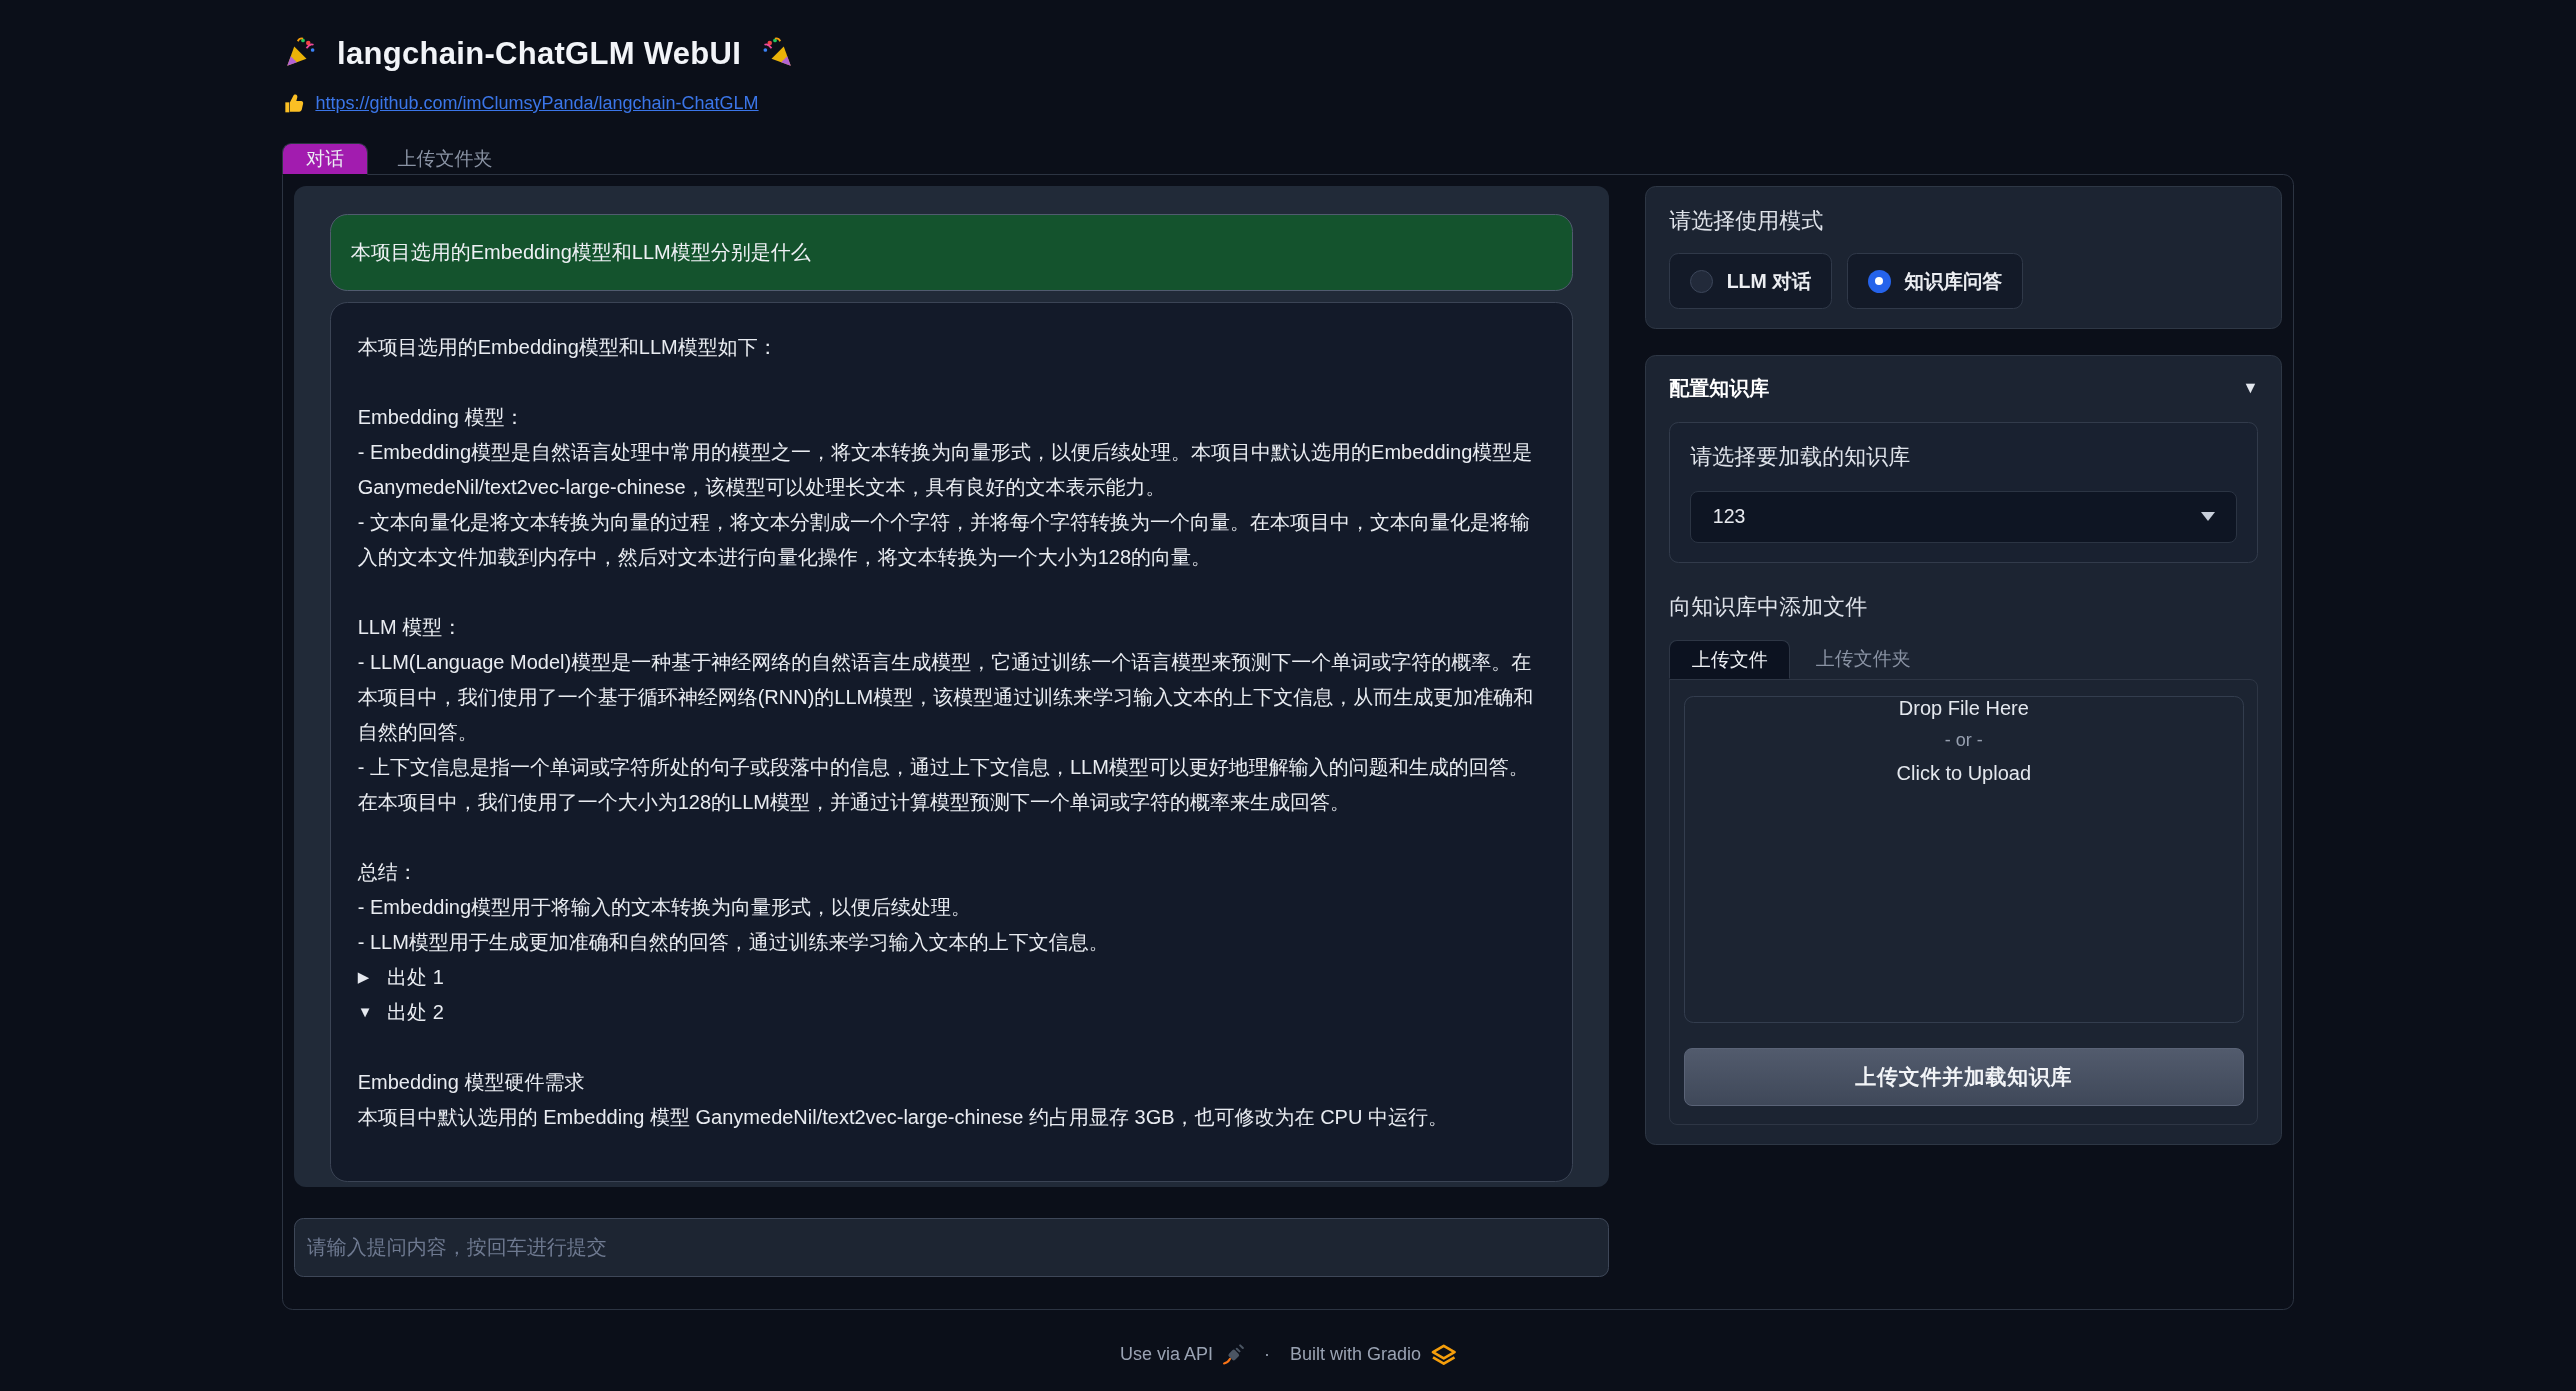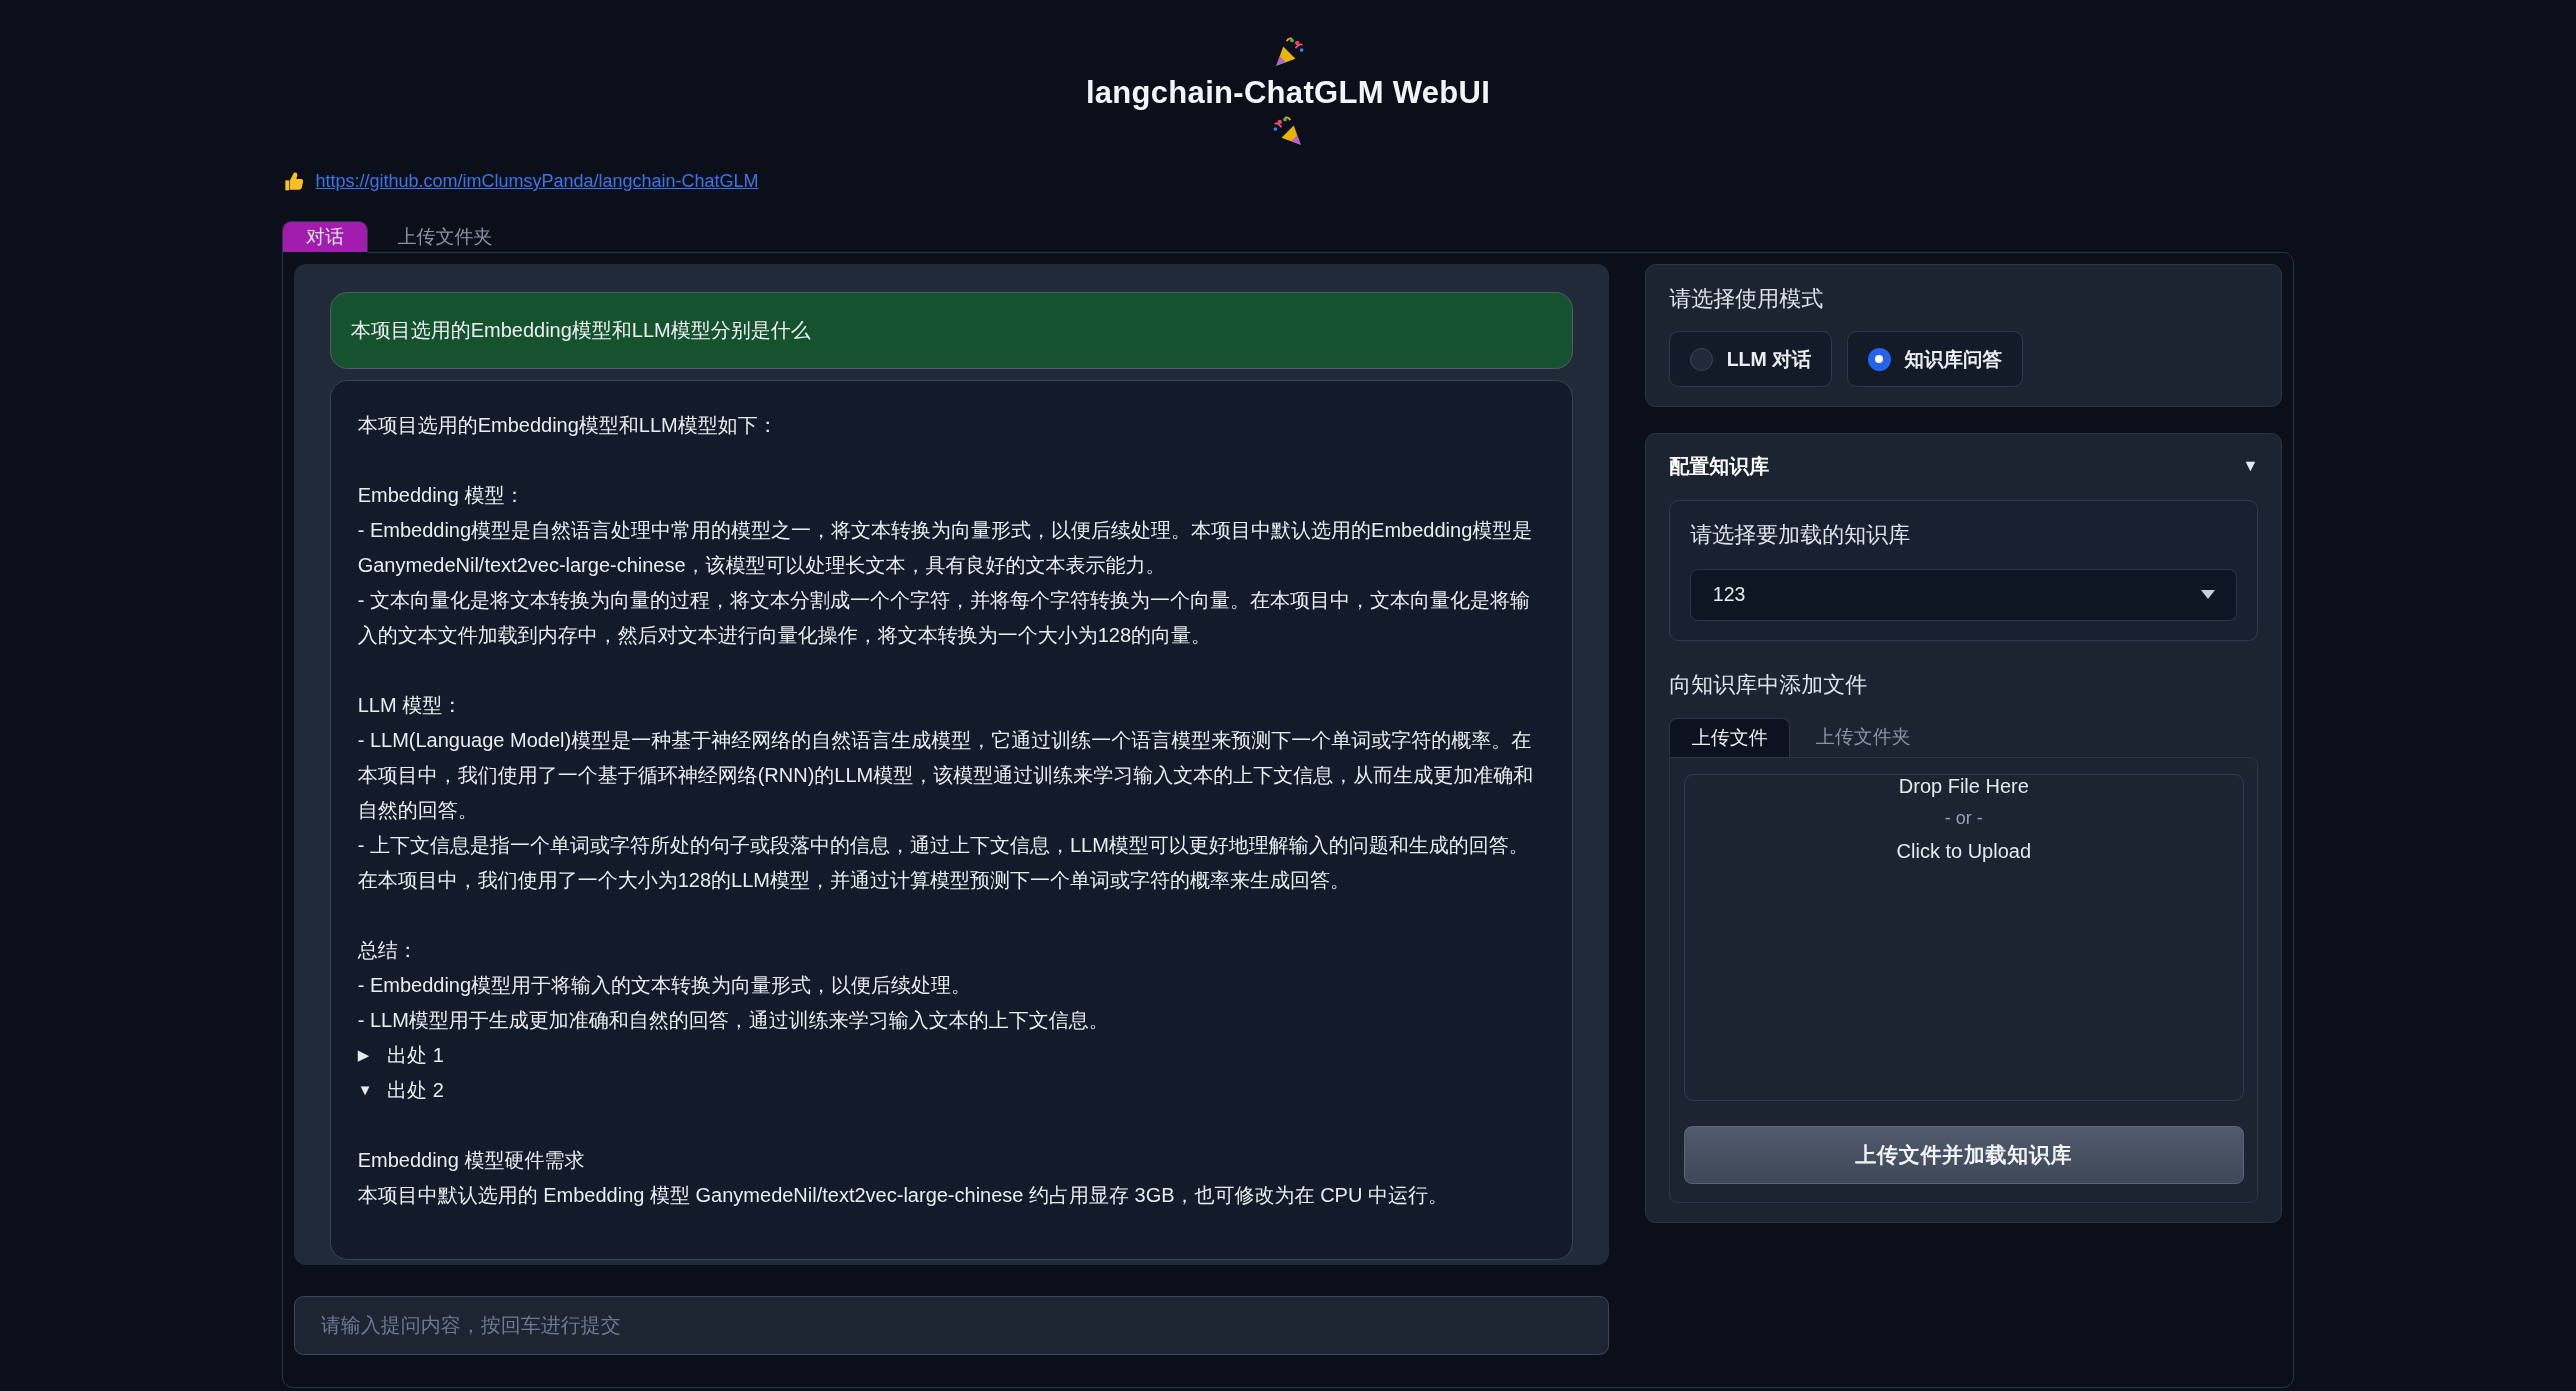--- a/index.html
+++ b/index.html
@@ -5,21 +5,21 @@
   * { margin:0; padding:0; box-sizing:border-box; }
   html,body { background:#0b0f19; }
   body {
     width:2576px; height:1391px; overflow:hidden;
     font-family:"Liberation Sans","DejaVu Sans",sans-serif;
     color:#e9ecf1;
   }
   .container { width:2012px; margin:0 auto; padding-top:36px; }
 
   
-  .title-row { display:flex; align-items:center; gap:4px;flex-direction:column; }
+  .title-row { display:flex; align-items:flex-start; gap:20px; }
   .title-row h1 { font-size:31px; font-weight:700; color:#f2f4f8; letter-spacing:0.3px; }
   .emoji { display:inline-flex; }
   .emoji.flip { transform:scaleX(-1); }
   .link-row { margin-top:19px; display:flex; align-items:center; gap:9.4px; }
   .gh-link { font-size:18px; color:#3b76e9; text-decoration:underline; }
 
   
   .tabbar { margin-top:28px; display:flex; align-items:flex-end; position:relative; z-index:2; }
   .tab { font-size:19px; height:31px; display:flex; align-items:center; cursor:default; }
   .tab.active {
@@ -52,21 +52,21 @@
   }
   .msg.bot p { white-space:pre-line; }
   .msg.bot p + p { margin-top:35px; }
   .src-row { display:flex; align-items:center; gap:9.4px; height:35px; cursor:default; }
   .src-marker { font-size:14.8px; color:#e6e9ef; width:20px; }
   .hw { margin-top:35px; }
 
   .chat-input-wrap { margin-top:31px; }
   .chat-input {
     width:100%; height:59px; background:#1d2532; border:0.7px solid #3e4758;
-    border-radius:9.4px; padding:0 26px; font-size:20px; color:#bef264;
+    border-radius:9.4px; padding:0 12px; font-size:20px; color:#bef264;
     font-family:inherit; outline:none;
   }
   .chat-input::placeholder { color:#6e7990; }
 
   
   .side-col { width:637px; flex:none; display:flex; flex-direction:column; }
   .block {
     background:#1c2432; border:0.7px solid #2e3745; border-radius:10.7px;
     padding:19px 23px;
   }

